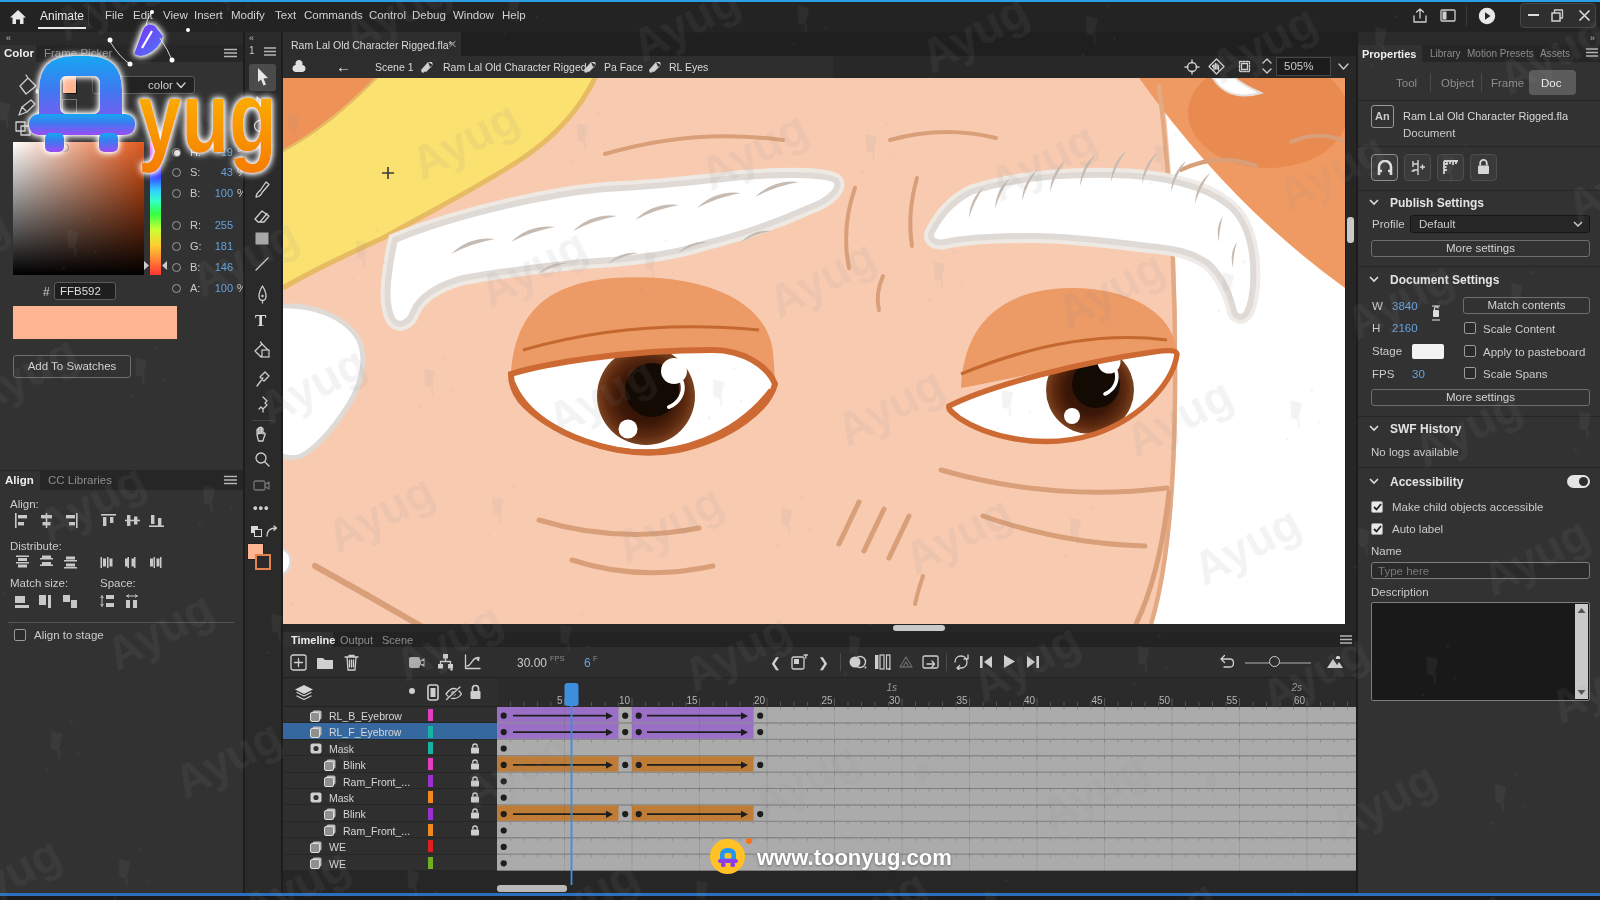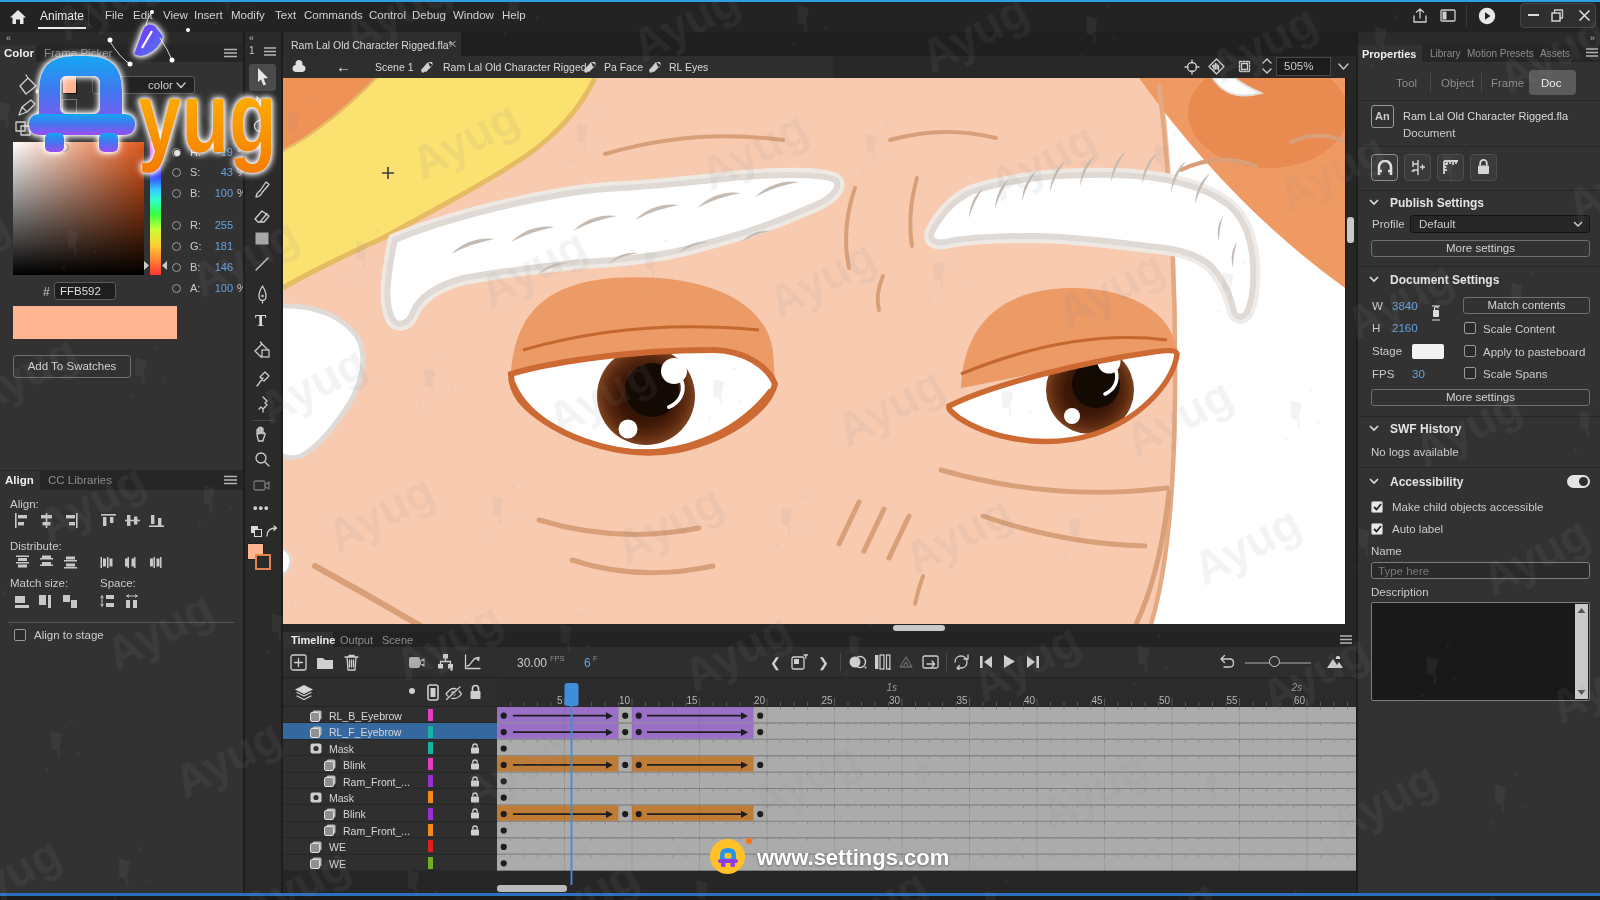--- a/index.html
+++ b/index.html
@@ -953,13 +953,13 @@
 </svg>
 
 <div class="abs" style="left:710px;top:839px;width:35px;height:35px;background:#ffc125;border-radius:50%"></div>
 <svg class="abs" style="left:716px;top:846px" width="24" height="22" viewBox="0 0 24 22">
 <path fill="#2196f3" fill-rule="evenodd" d="M4,16 L4,9 Q4,2 12,2 Q20,2 20,9 L20,16 Z M10,7 Q8.5,7 8.5,8.5 L8.5,11 Q8.5,12.5 10,12.5 L14,12.5 Q15.5,12.5 15.5,11 L15.5,8.5 Q15.5,7 14,7 Z"></path>
 <rect x="2" y="13" width="20" height="4" rx="2" fill="#8b3fe8"></rect>
 <rect x="5" y="16.5" width="4.5" height="4.5" rx="1.5" fill="#8b3fe8"></rect>
 <rect x="14.5" y="16.5" width="4.5" height="4.5" rx="1.5" fill="#8b3fe8"></rect>
 </svg>
 <div class="abs" style="left:746px;top:838px;width:6px;height:6px;background:#f97316;border-radius:50%"></div>
-<div class="abs" style="left:757px;top:845px;color:#ffffff;font-size:22px;font-weight:bold;text-shadow:0 1px 3px rgba(0,0,0,0.4)">www.settings.com</div>
+<div class="abs" style="left:757px;top:845px;color:#ffffff;font-size:22px;font-weight:bold;text-shadow:0 1px 3px rgba(0,0,0,0.4)">www.toonyug.com</div>
 
 </body></html>

